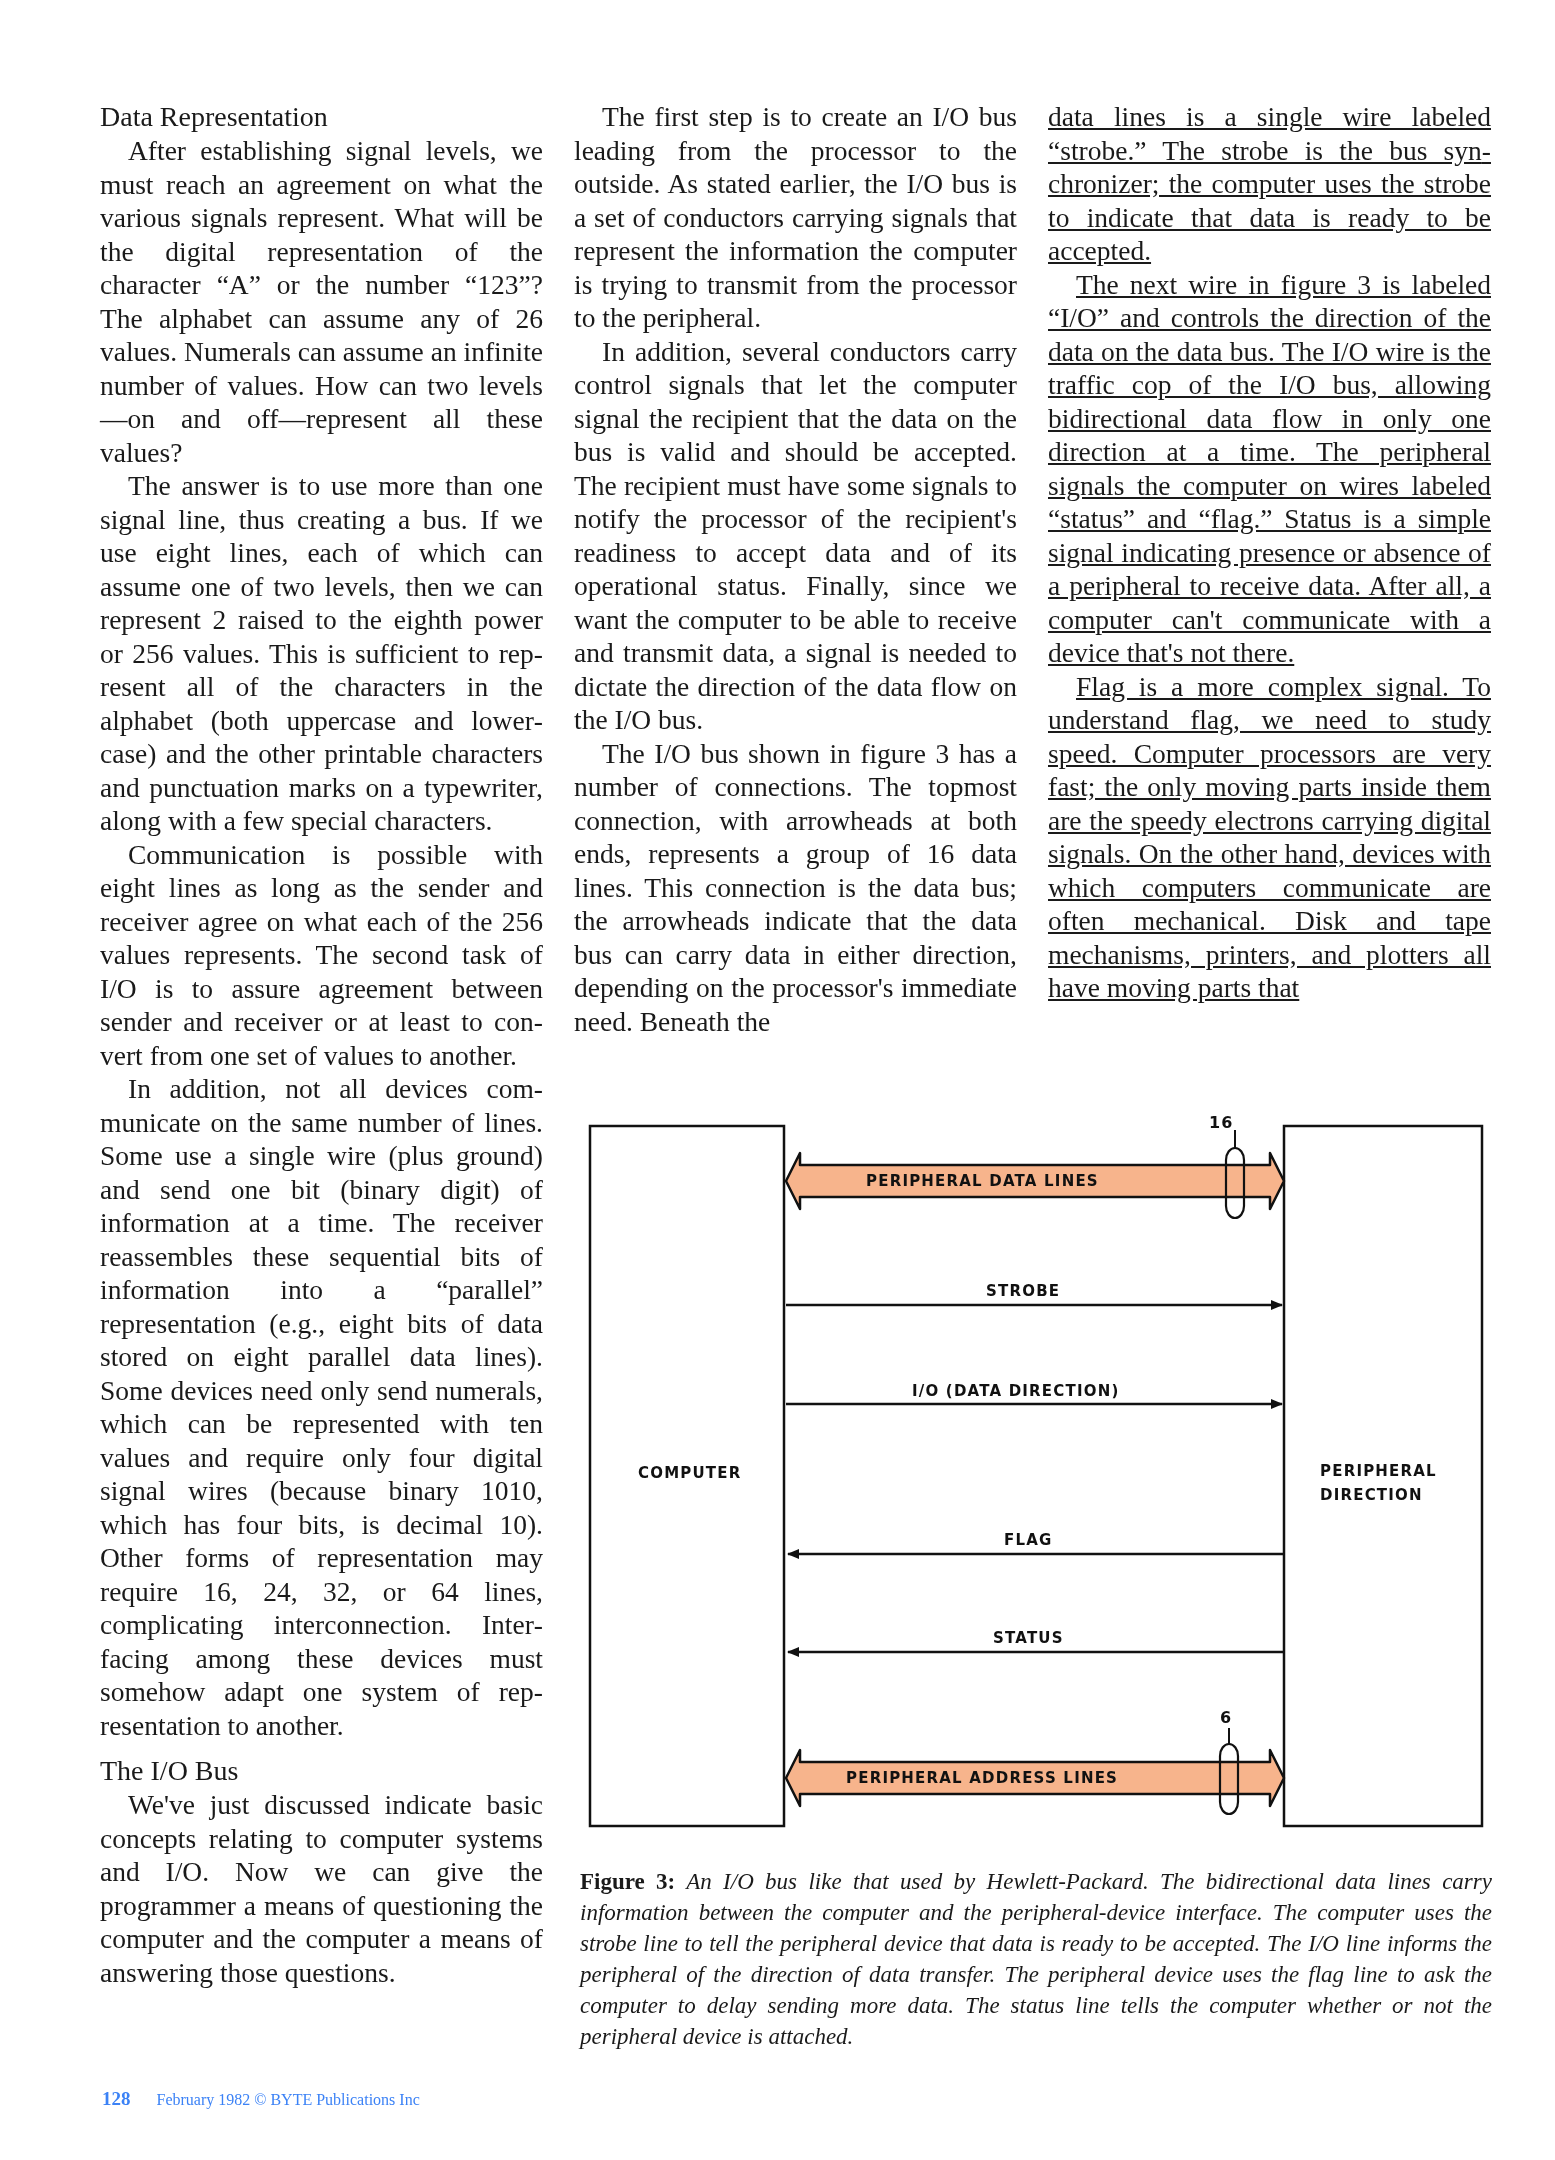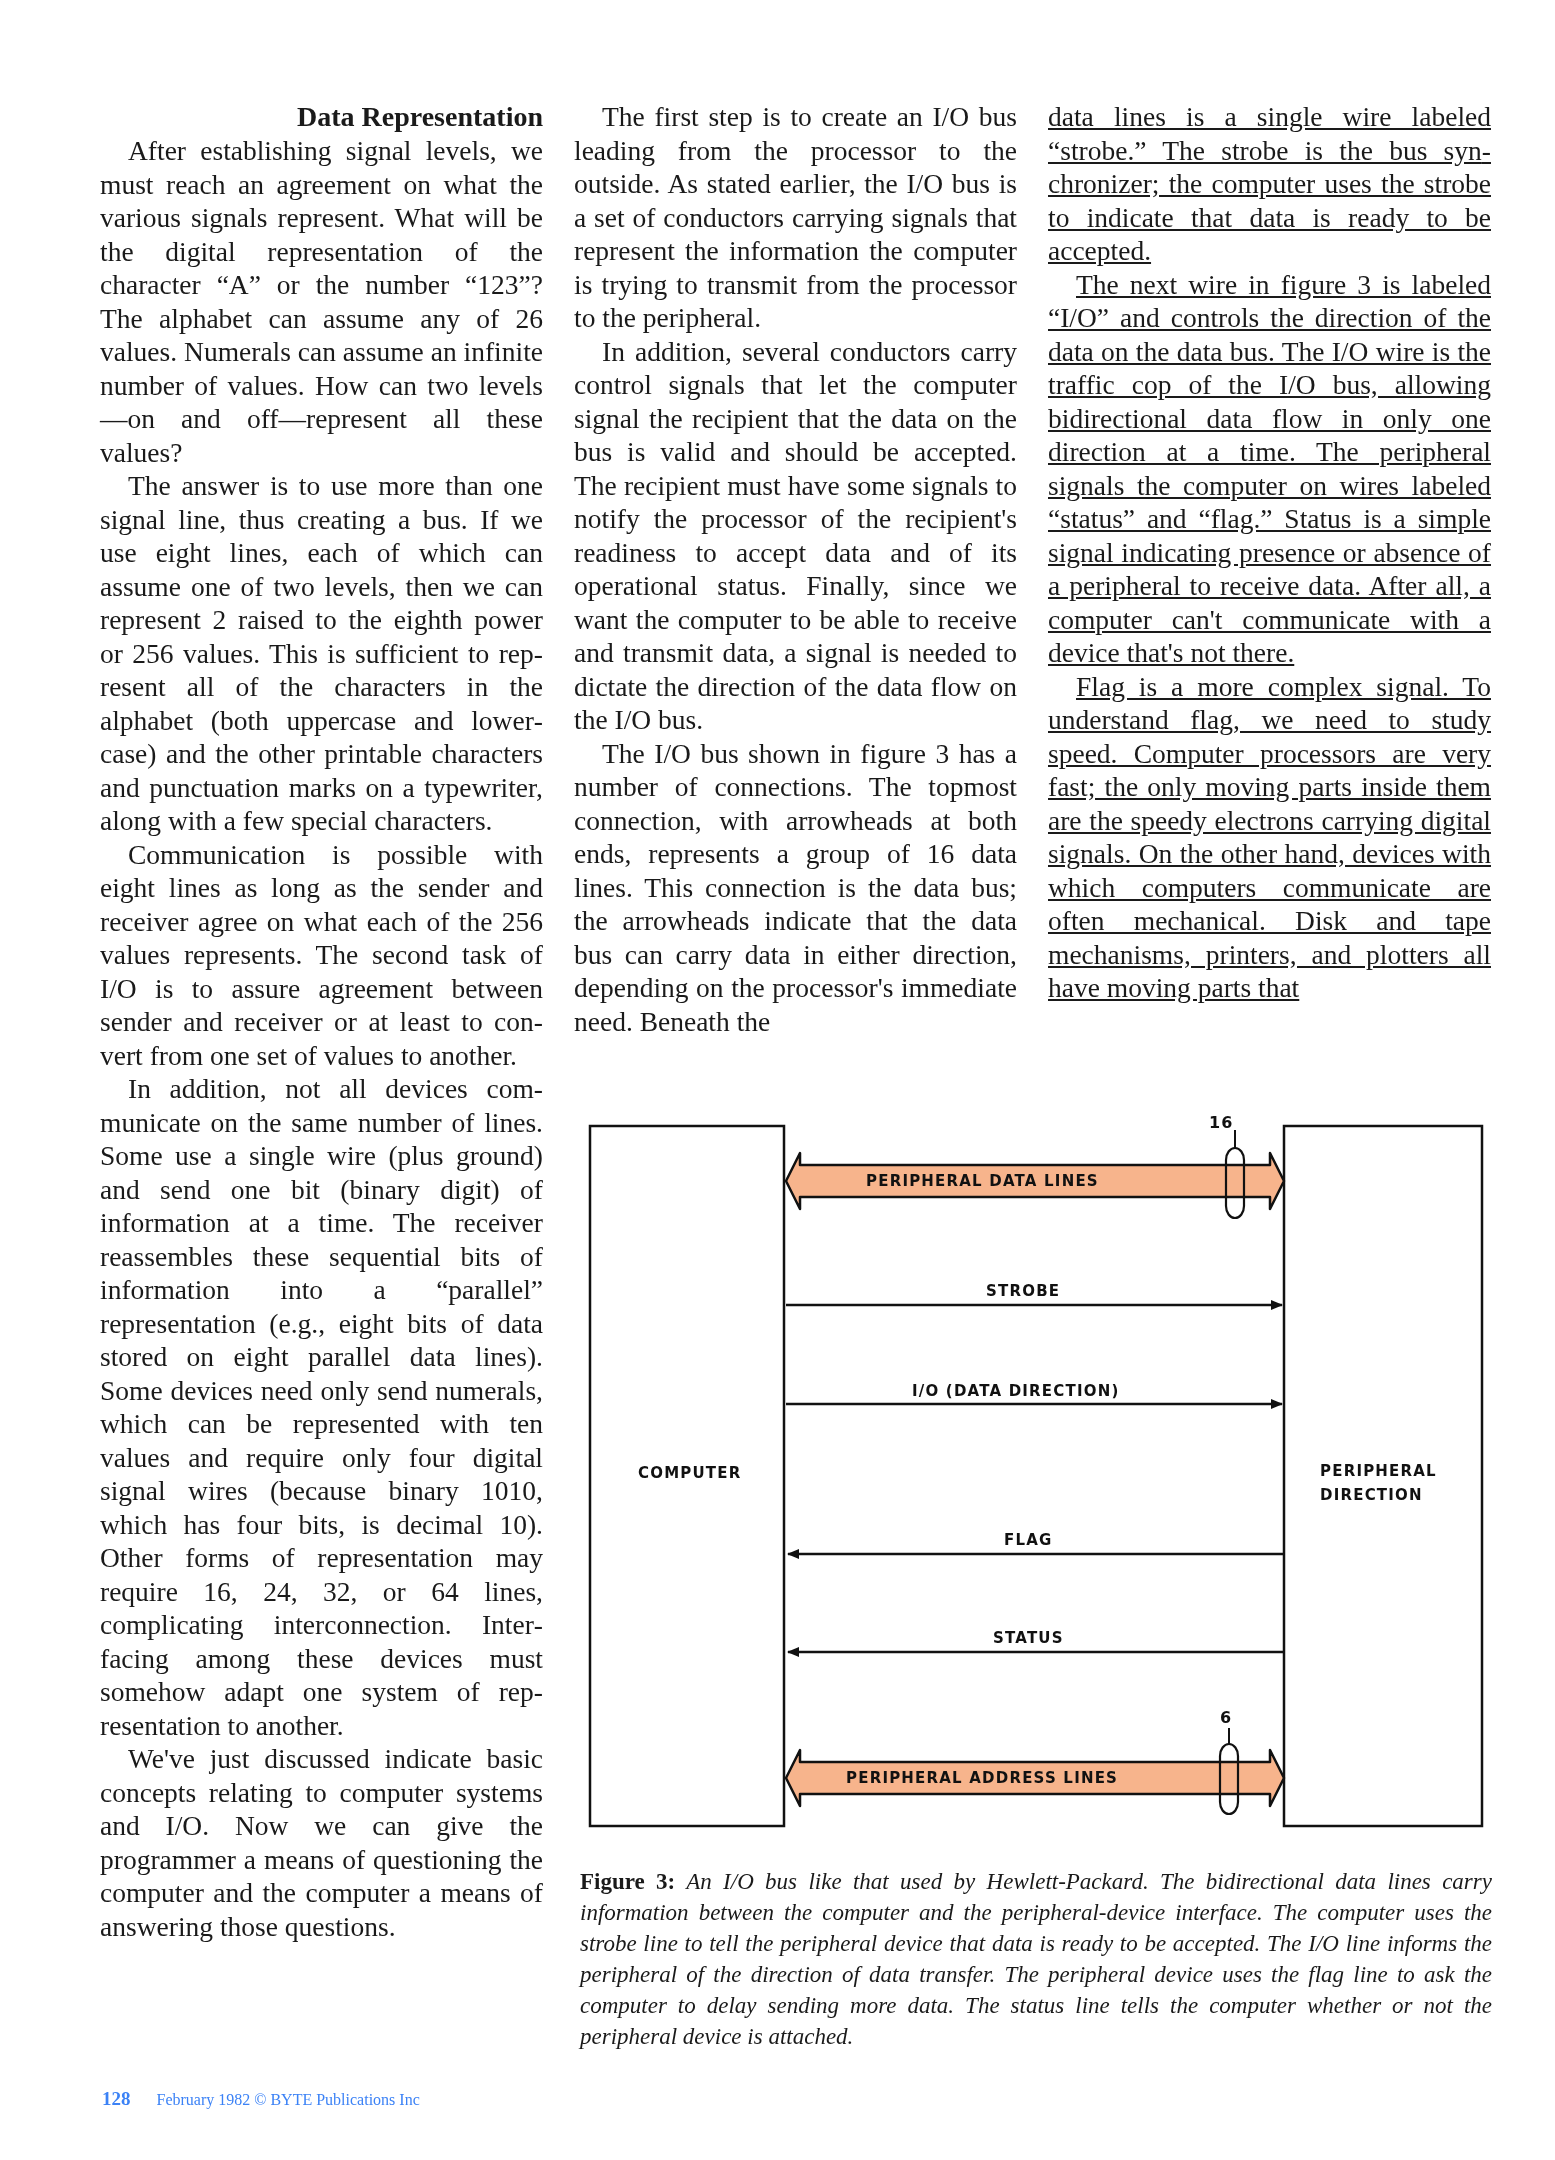--- a/index.html
+++ b/index.html
@@ -3,21 +3,21 @@
 <meta charset="utf-8">
 <style>
   html, body { margin: 0; padding: 0; background: #ffffff; }
   body { width: 1555px; height: 2160px; position: relative; overflow: hidden; color: #1a1a1a; }
   .col { position: absolute; top: 100px; font-family: "Liberation Serif", "DejaVu Serif", serif; font-size: 27.5px; line-height: 33.5px; text-align: justify; hyphens: manual; }
   .col p { margin: 0; text-indent: 28px; }
   .col p.noindent { text-indent: 0; }
   .col1 { left: 100px; width: 443px; }
   .col2 { left: 574px; width: 443px; }
   .col3 { left: 1048px; width: 443px; text-decoration: underline; }
-  h2.sec { font-family: "Liberation Serif", "DejaVu Serif", serif; font-weight: bold; font-size: 28px; margin: 0; line-height: 34px; text-indent: 0; text-align: right; }
+  h2.sec { font-family: "Liberation Serif", "DejaVu Serif", serif; font-weight: normal; font-size: 28px; margin: 0; line-height: 34px; text-indent: 0; text-align: left; }
   .col1 h2.sec.second { margin-top: 12px; }
 
   .figure { position: absolute; left: 588px; top: 1108px; width: 950px; height: 740px; }
   .figure svg { position: absolute; left: 0; top: 0; }
   .fig-label { position: absolute; font-family: "DejaVu Sans", "Liberation Sans", sans-serif; font-size: 15px; letter-spacing: 1.2px; font-weight: bold; color: #111; white-space: nowrap; }
 
   .caption { position: absolute; left: 580px; top: 1866px; width: 912px; font-family: "Liberation Serif", "DejaVu Serif", serif; font-size: 23px; line-height: 31px; font-style: italic; text-align: justify; color: #1a1a1a; }
   .caption .cap-title { font-style: normal; font-weight: bold; }
 
   .footer { position: absolute; left: 102px; top: 2088px; font-family: "Liberation Serif", "DejaVu Serif", serif; font-size: 16px; color: #3b82f6; white-space: nowrap; }
@@ -25,20 +25,21 @@
 </style>
 </head>
 <body>
 
 <div class="col col1">
   <h2 class="sec">Data Representation</h2>
   <p>After establishing signal levels, we must reach an agreement on what the various signals represent. What will be the digital representation of the character “A” or the number “123”? The alphabet can assume any of 26 values. Numerals can assume an in­finite number of values. How can two levels—on and off—represent all these values?</p>
   <p>The answer is to use more than one signal line, thus creating a bus. If we use eight lines, each of which can assume one of two levels, then we can represent 2 raised to the eighth power or 256 values. This is sufficient to rep­resent all of the characters in the alphabet (both uppercase and lower­case) and the other printable char­acters and punctuation marks on a typewriter, along with a few special characters.</p>
   <p>Communication is possible with eight lines as long as the sender and receiver agree on what each of the 256 values represents. The second task of I/O is to assure agreement between sender and receiver or at least to con­vert from one set of values to another.</p>
   <p>In addition, not all devices com­municate on the same number of lines. Some use a single wire (plus ground) and send one bit (binary digit) of information at a time. The receiver reassembles these sequential bits of information into a “parallel” representation (e.g., eight bits of data stored on eight parallel data lines). Some devices need only send numerals, which can be represented with ten values and require only four digital signal wires (because binary 1010, which has four bits, is decimal 10). Other forms of representation may require 16, 24, 32, or 64 lines, complicating interconnection. Inter­facing among these devices must somehow adapt one system of rep­resentation to another.</p>
+  <h2 class="sec second">The I/O Bus</h2>
   <p>We've just discussed indicate basic concepts relating to computer sys­tems and I/O. Now we can give the programmer a means of questioning the computer and the computer a means of answering those questions.</p>
 </div>
 
 <div class="col col2">
   <p>The first step is to create an I/O bus leading from the processor to the outside. As stated earlier, the I/O bus is a set of conductors carrying signals that represent the information the computer is trying to transmit from the processor to the peripheral.</p>
   <p>In addition, several conductors carry control signals that let the com­puter signal the recipient that the data on the bus is valid and should be ac­cepted. The recipient must have some signals to notify the processor of the recipient's readiness to accept data and of its operational status. Finally, since we want the computer to be able to receive and transmit data, a signal is needed to dictate the direction of the data flow on the I/O bus.</p>
   <p>The I/O bus shown in figure 3 has a number of connections. The top­most connection, with arrowheads at both ends, represents a group of 16 data lines. This connection is the data bus; the arrowheads indicate that the data bus can carry data in either direction, depending on the pro­cessor's immediate need. Beneath the</p>
 </div>
 
 <div class="col col3">

